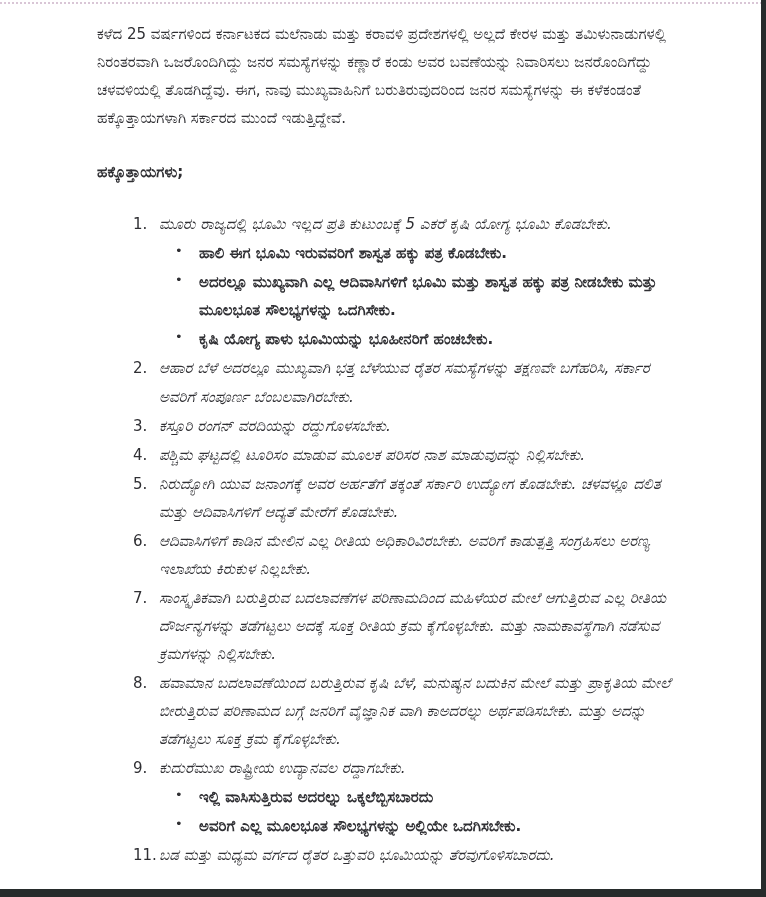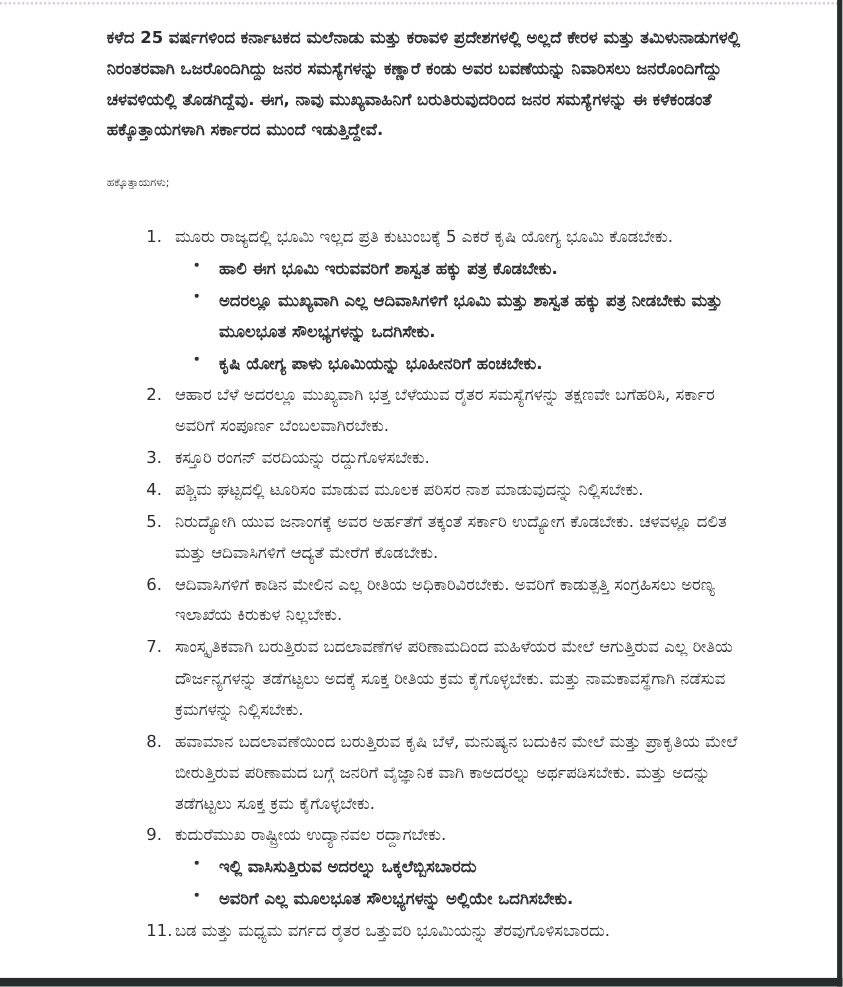--- a/index.html
+++ b/index.html
@@ -42,43 +42,43 @@
   .doc-content {
     position: absolute;
     top: 20px;
     left: 97px;
     width: 592px;
     font-size: 15px;
     line-height: 1.87;
   }
   .intro-paragraph {
     margin: 0 0 26px 0;
-    font-weight: bold;
   }
   .demands-heading {
     margin: 0 0 24px 0;
-    font-size: 10px;
-    font-weight: normal;
+    font-size: 15px;
+    font-weight: bold;
   }
   .demand-list {
     margin: 0;
     padding: 0;
     list-style: none;
   }
   .demand-item {
     display: flex;
     align-items: flex-start;
     margin: 0 0 1px 36px;
   }
   .demand-number {
     flex: 0 0 26px;
     text-align: left;
   }
   .demand-text {
     flex: 1;
+    font-style: italic;
   }
   .sub-bullet-list {
     margin: 1px 0 1px 78px;
     padding: 0;
     list-style: none;
   }
   .sub-bullet-item {
     display: flex;
     align-items: flex-start;
     margin-bottom: 1px;

